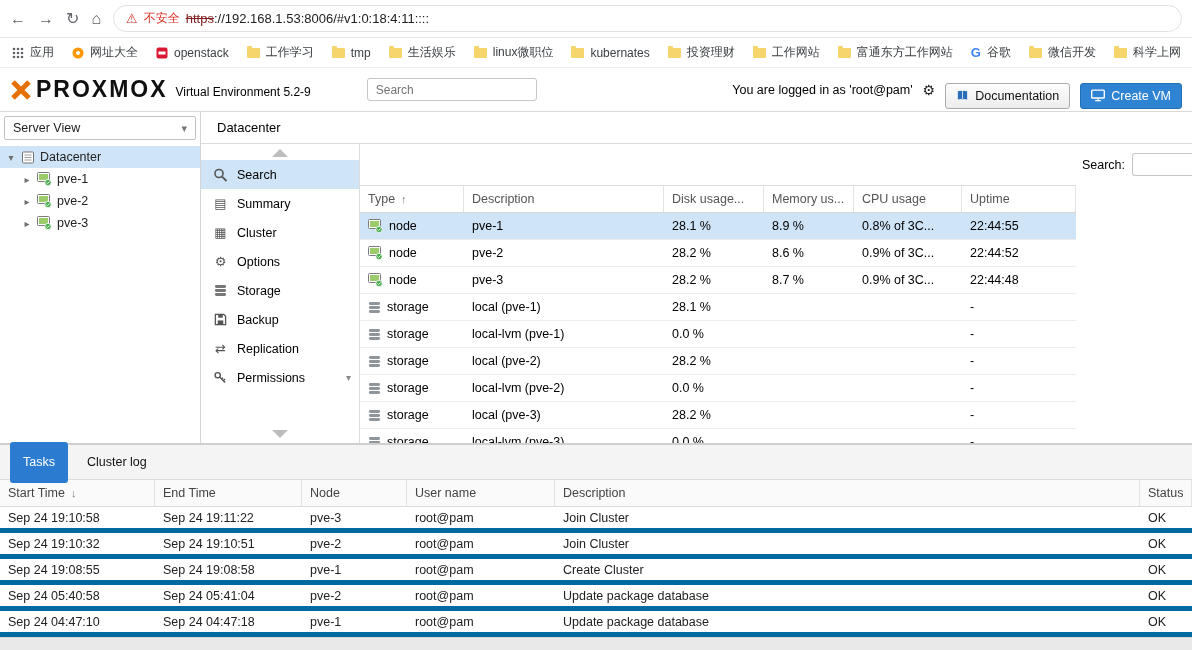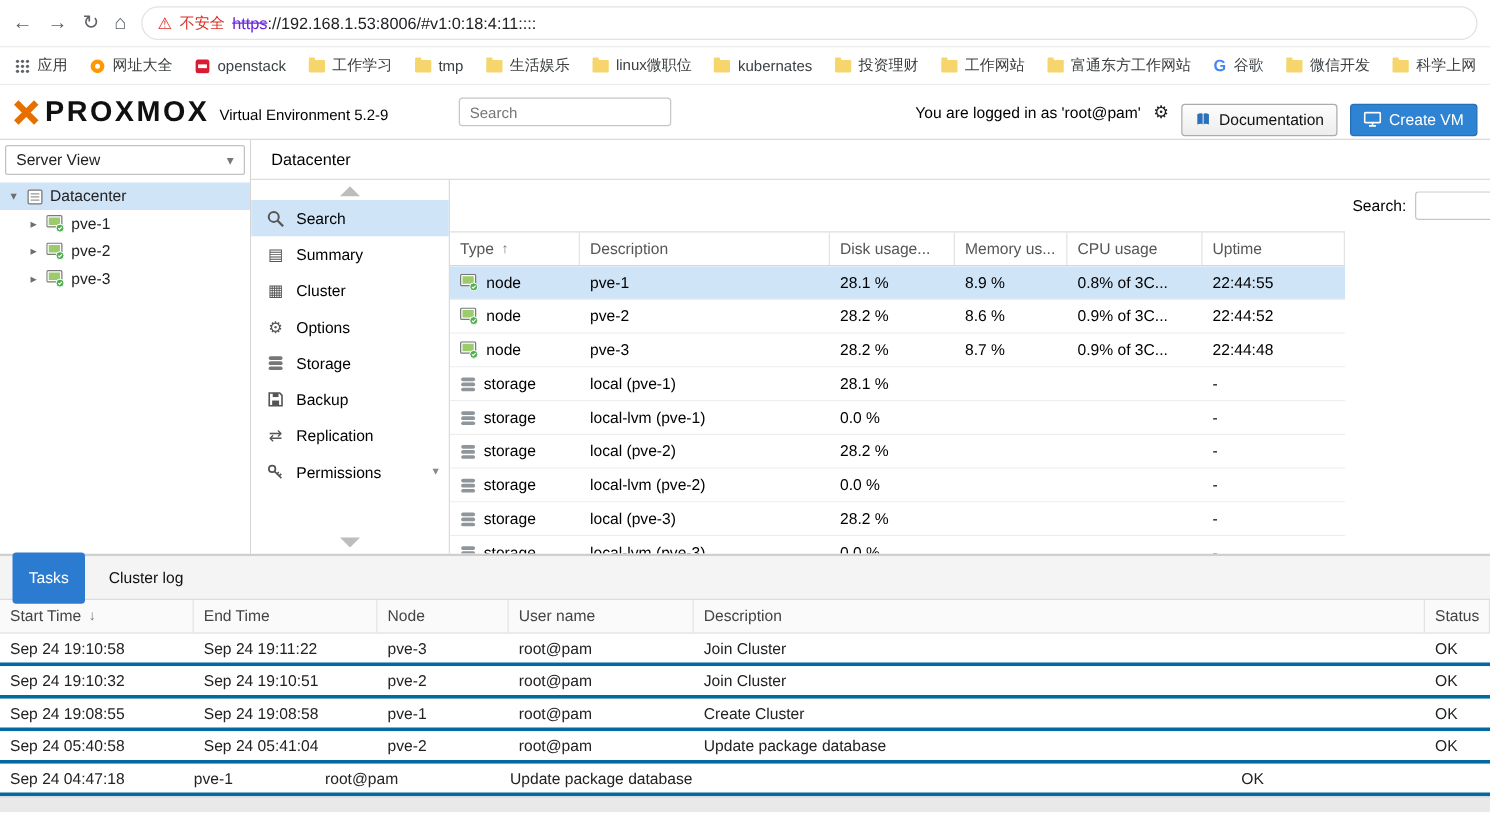--- a/index.html
+++ b/index.html
@@ -7,21 +7,21 @@
   body { font-family: "Liberation Sans", "DejaVu Sans", sans-serif; font-size:12px; color:#222; background:#fff; overflow:hidden; }
   #screen { position:relative; width:1192px; height:650px; overflow:hidden; background:#fff; }
 
   
   #browser-nav { position:absolute; top:0; left:0; width:1192px; height:38px; display:flex; align-items:center; gap:12px; padding:0 10px; background:#fff; border-bottom:1px solid #e6e6e6; }
   .nav-glyph { font-size:16px; color:#5f6368; cursor:pointer; line-height:1; }
   .address-bar { flex:1; height:27px; border:1px solid #e2e2e2; border-radius:14px; background:#fff; display:flex; align-items:center; gap:6px; padding:0 12px; overflow:hidden; }
   .warn-icon { color:#d93025; font-size:13px; line-height:1; }
   .warn-text { color:#d93025; font-size:12px; white-space:nowrap; }
   .url { font-size:13px; color:#202124; white-space:nowrap; }
-  .url .scheme { text-decoration:line-through; color:#6d28d9;margin-top:20px; }
+  .url .scheme { text-decoration:line-through; color:#7f1d1d;margin-top:20px; }
 
   #bookmarks-bar { position:absolute; top:38px; left:0; width:1192px; height:30px; display:flex; align-items:center; gap:18px; padding:0 12px; background:#fff; border-bottom:1px solid #ededed; overflow:hidden; }
   .bm { display:flex; align-items:center; gap:6px; cursor:pointer; white-space:nowrap; color:#3c4043; font-size:12px; }
   .folder-ic { width:13px; height:10px; background:#f6d56d; border-radius:1px; position:relative; flex:0 0 auto; }
   .folder-ic::before { content:""; position:absolute; top:-2px; left:0; width:5px; height:2px; background:#f6d56d; border-radius:1px 1px 0 0; }
   .g-letter { font-weight:bold; font-size:13px; color:#4285f4; }
 
   
   #pve-header { position:absolute; top:68px; left:0; width:1192px; height:44px; display:flex; align-items:center; padding:0 10px; background:#fff; border-bottom:1px solid #d9d9d9; }
   .brand { font-size:23px; font-weight:bold; letter-spacing:2px; color:#101010; margin-left:4px; }
@@ -73,21 +73,21 @@
   .pt-row.sel { background:#cfe4f7; }
   .pt-row .cell { color:#000; }
 
   
   #bottom-panel { position:absolute; top:443px; left:0; width:1192px; height:207px; background:#fff; border-top:2px solid #cfcfcf; }
   .tabs-bar { height:35px; background:#f4f4f4; border-bottom:1px solid #dcdcdc; display:flex; align-items:center; gap:6px; padding-left:10px; }
   .tab { height:41px; display:flex; align-items:center; padding:0 13px; border-radius:3px; font-size:12.5px; cursor:pointer; color:#111; }
   .tab.active { background:#2b7cd0; color:#fff; }
   .bt-header { display:flex; height:27px; background:#fafafa; border-bottom:1px solid #dcdcdc; }
   .bt-header .cell { border-right:1px solid #e3e3e3; color:#444; cursor:pointer; }
-  .bt-row { display:flex; height:26px; border-bottom:3px solid #0369a1; background:#fff; cursor:pointer; }
+  .bt-row { display:flex; height:26px; border-bottom:5px solid #0369a1; background:#fff; cursor:pointer; }
   .b-start{width:155px;} .b-end{width:147px;} .b-node{width:105px;} .b-user{width:148px;} .b-desc{width:585px;} .b-status{flex:1;}
   .bottom-strip { position:absolute; bottom:0; left:0; width:1192px; height:13px; background:#e9e9e9; border-top:1px solid #d6d6d6; }
 
   svg { flex:0 0 auto; display:block; }
 </style>
 </head>
 <body>
 
 <div id="screen">
 
@@ -549,20 +549,21 @@
     </div>
     <div class="bt-row">
       <div class="cell b-start">Sep 24 05:40:58</div>
       <div class="cell b-end">Sep 24 05:41:04</div>
       <div class="cell b-node">pve-2</div>
       <div class="cell b-user">root@pam</div>
       <div class="cell b-desc">Update package database</div>
       <div class="cell b-status">OK</div>
     </div>
     <div class="bt-row">
+      <div class="cell b-start">Sep 24 04:47:10</div>
       <div class="cell b-end">Sep 24 04:47:18</div>
       <div class="cell b-node">pve-1</div>
       <div class="cell b-user">root@pam</div>
       <div class="cell b-desc">Update package database</div>
       <div class="cell b-status">OK</div>
     </div>
 
     <div class="bottom-strip"></div>
   </div>
 

